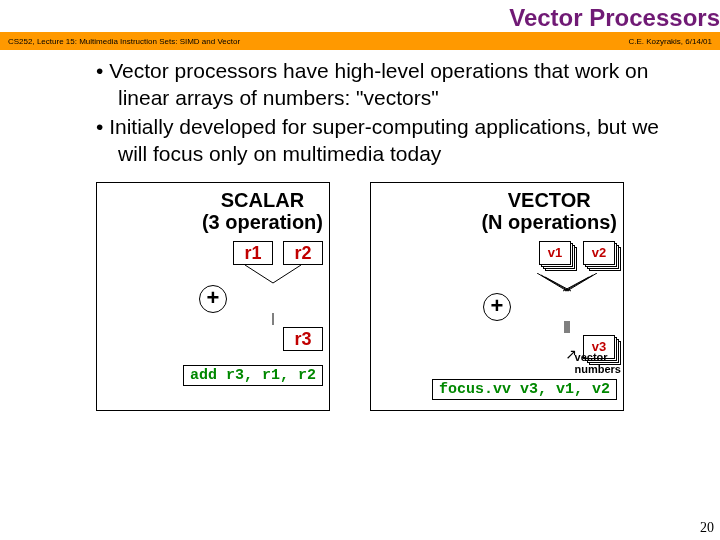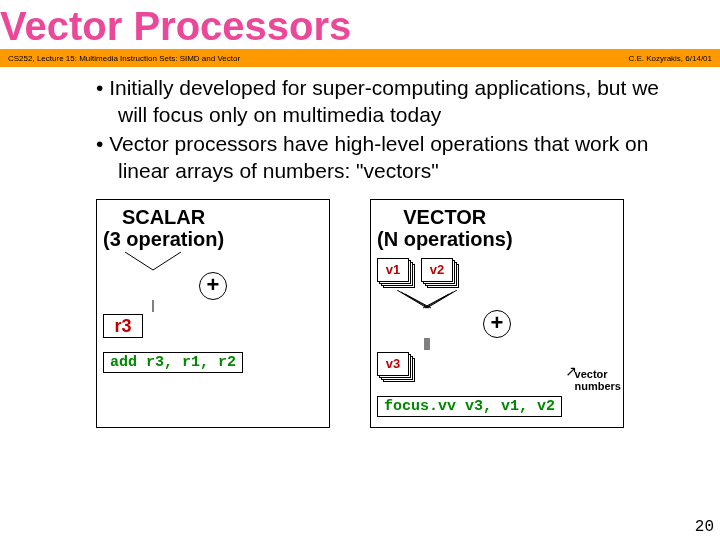--- a/index.html
+++ b/index.html
@@ -6,24 +6,24 @@
     margin: 0;
     padding: 0;
     width: 720px;
     height: 540px;
     font-family: "Comic Sans MS", cursive, sans-serif;
     background: #fff;
     position: relative;
     overflow: hidden;
   }
   .title {
-    text-align: left;
-    font-size: 40px;
-    font-weight: bold;
-    color: #ec4899;
+    text-align: right;
+    font-size: 24px;
+    font-weight: bold;
+    color: #701a75;
     margin-top: 4px;
   }
   .bar {
     background: #ff9900;
     height: 18px;
     display: flex;
     justify-content: space-between;
     align-items: center;
     padding: 0 8px;
     font-size: 8px;
@@ -52,21 +52,21 @@
     justify-content: center;
     gap: 40px;
     margin-top: 14px;
   }
   .panel {
     border: 1px solid #000;
     width: 220px;
     position: relative;
     display: flex;
     flex-direction: column;
-    align-items: flex-start;
+    align-items: flex-end;
     padding: 6px 6px 10px 6px;
     font-family: Arial, Helvetica, sans-serif;
   }
   .panel-title {
     text-align: center;
     font-size: 20px;
     font-weight: bold;
     line-height: 1.1;
     margin-bottom: 8px;
   }
@@ -141,45 +141,49 @@
     position: absolute;
     right: 46px;
     top: 163px;
     font-size: 14px;
     transform: rotate(0deg);
   }
   .pagenum {
     position: absolute;
     right: 6px;
     bottom: 4px;
-    font-size: 16px;
-    font-family: Liberation Mono, monospace;
+    font-size: 14px;
+    font-family: Liberation Serif, serif;
   }
 </style>
 </head>
 <body>
 
 <div class="title">Vector Processors</div>
 
 <div class="bar">
   <span>CS252, Lecture 15: Multimedia Instruction Sets: SIMD and Vector</span>
   <span>C.E. Kozyrakis, 6/14/01</span>
 </div>
 
 <ul class="bullets">
+  <li>Vector processors have high-level operations that work on linear arrays of numbers: "vectors"</li>
   <li>Initially developed for super-computing applications, but we will focus only on multimedia today</li>
-  <li>Vector processors have high-level operations that work on linear arrays of numbers: "vectors"</li>
 </ul>
 
 <div class="diagrams">
 
   <div class="panel">
     <div class="panel-title">
       <span>SCALAR</span><br>
       <span>(3 operation)</span>
+    </div>
+    <div class="regrow">
+      <span class="reg">r1</span>
+      <span class="reg">r2</span>
     </div>
     <svg width="100" height="20" style="margin-top:-6px">
       <line x1="22" y1="0" x2="50" y2="18" stroke="#000" stroke-width="1"></line>
       <line x1="78" y1="0" x2="50" y2="18" stroke="#000" stroke-width="1"></line>
     </svg>
     <div class="plus">+</div>
     <svg width="100" height="14" style="margin-top:-6px">
       <line x1="50" y1="0" x2="50" y2="12" stroke="#000" stroke-width="1"></line>
     </svg>
     <div class="regrow">

